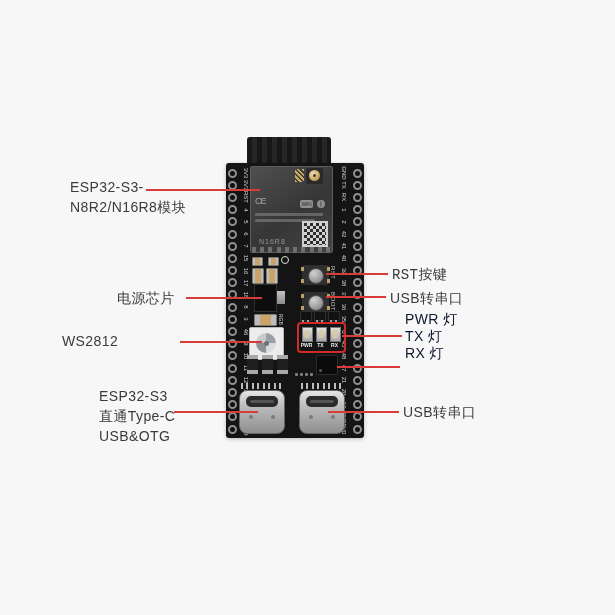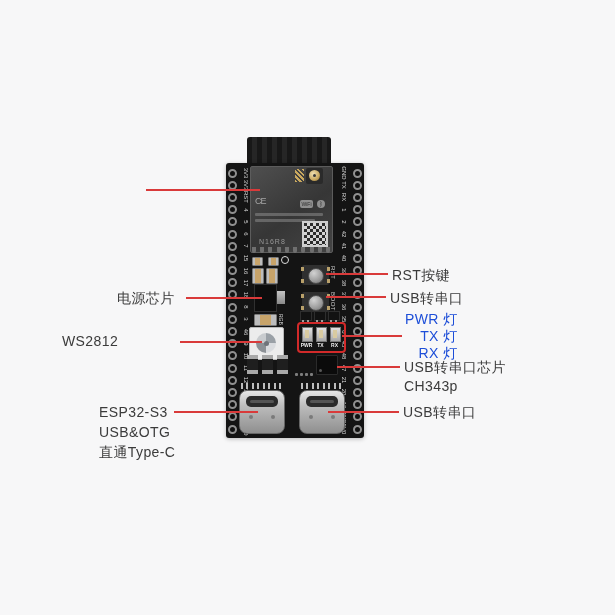--- a/index.html
+++ b/index.html
@@ -3,21 +3,21 @@
 <meta charset="utf-8">
 <style>
   html,body{margin:0;padding:0;}
   body{width:615px;height:615px;position:relative;background:#f7f7f8;overflow:hidden;
        font-family:"Liberation Sans","DejaVu Sans",sans-serif;}
   .abs{position:absolute;}
 
   
   .callout{position:absolute;font-size:14px;line-height:20px;color:#3b3b3b;
            font-weight:500;letter-spacing:.4px;white-space:nowrap;}
-  .callout.red{color:#1d4ed8;line-height:17px;text-align:right;}
+  .callout.red{color:#0f172a;line-height:17px;}
   .lead{position:absolute;height:2px;background:#d93a3a;}
 
   
   #pcb{left:226px;top:163px;width:138px;height:275px;background:#141414;border-radius:3px;
        box-shadow:0 1px 4px rgba(0,0,0,.25);}
   #antenna{left:247px;top:137px;width:84px;height:30px;background:#1c1c1c;border-radius:3px 3px 0 0;
        background-image:repeating-linear-gradient(90deg,#181818 0 5px,#262626 5px 10px);}
   #module{left:250px;top:166px;width:81px;height:85px;border:1px solid #5c5c5c;border-radius:2px;
        background:linear-gradient(145deg,#4f4f4f,#363636 55%,#444);}
   .mod-ce{position:absolute;left:4px;top:29px;font-size:9px;color:#a5a5a5;letter-spacing:-1px;}
@@ -412,45 +412,43 @@
   <div class="lead" style="left:186px;top:297px;width:76px;"></div>
   <div class="lead" style="left:180px;top:341px;width:82px;"></div>
   <div class="lead" style="left:174px;top:411px;width:84px;"></div>
   <div class="lead" style="left:326px;top:273px;width:62px;"></div>
   <div class="lead" style="left:326px;top:296px;width:60px;"></div>
   <div class="lead" style="left:342px;top:335px;width:60px;"></div>
   <div class="lead" style="left:337px;top:366px;width:63px;"></div>
   <div class="lead" style="left:328px;top:411px;width:71px;"></div>
 
   <div class="callout" style="left:70px;top:177px;">
+    <div>ESP32-S3-</div>
+    <div>N8R2/N16R8模块</div>
   </div>
   <div class="callout" style="left:117px;top:288px;">
     <div>电源芯片</div>
   </div>
   <div class="callout" style="left:62px;top:331px;">
     <div>WS2812</div>
   </div>
-  <div class="callout" style="left:99px;top:402px;">
+  <div class="callout" style="left:99px;top:386px;">
     <div>ESP32-S3</div>
+    <div>直通Type-C</div>
     <div>USB&amp;OTG</div>
-    <div>直通Type-C</div>
-  </div>
-
-  <div class="callout" style="left:392px;top:265px;">
+  </div>
+
+  <div class="callout" style="left:392px;top:265px;font-family:Liberation Mono, monospace;">
     <div>RST按键</div>
   </div>
   <div class="callout" style="left:390px;top:288px;">
     <div>USB转串口</div>
   </div>
   <div class="callout red" style="left:405px;top:311px;">
     <div>PWR 灯</div>
     <div>TX 灯</div>
     <div>RX 灯</div>
   </div>
-  <div class="callout" style="left:404px;top:358px;line-height:19px;">
-    <div>USB转串口芯片</div>
-    <div>CH343p</div>
-  </div>
   <div class="callout" style="left:403px;top:403px;line-height:19px;">
     <div>USB转串口</div>
   </div>
 
 </div>
 
 </body></html>

